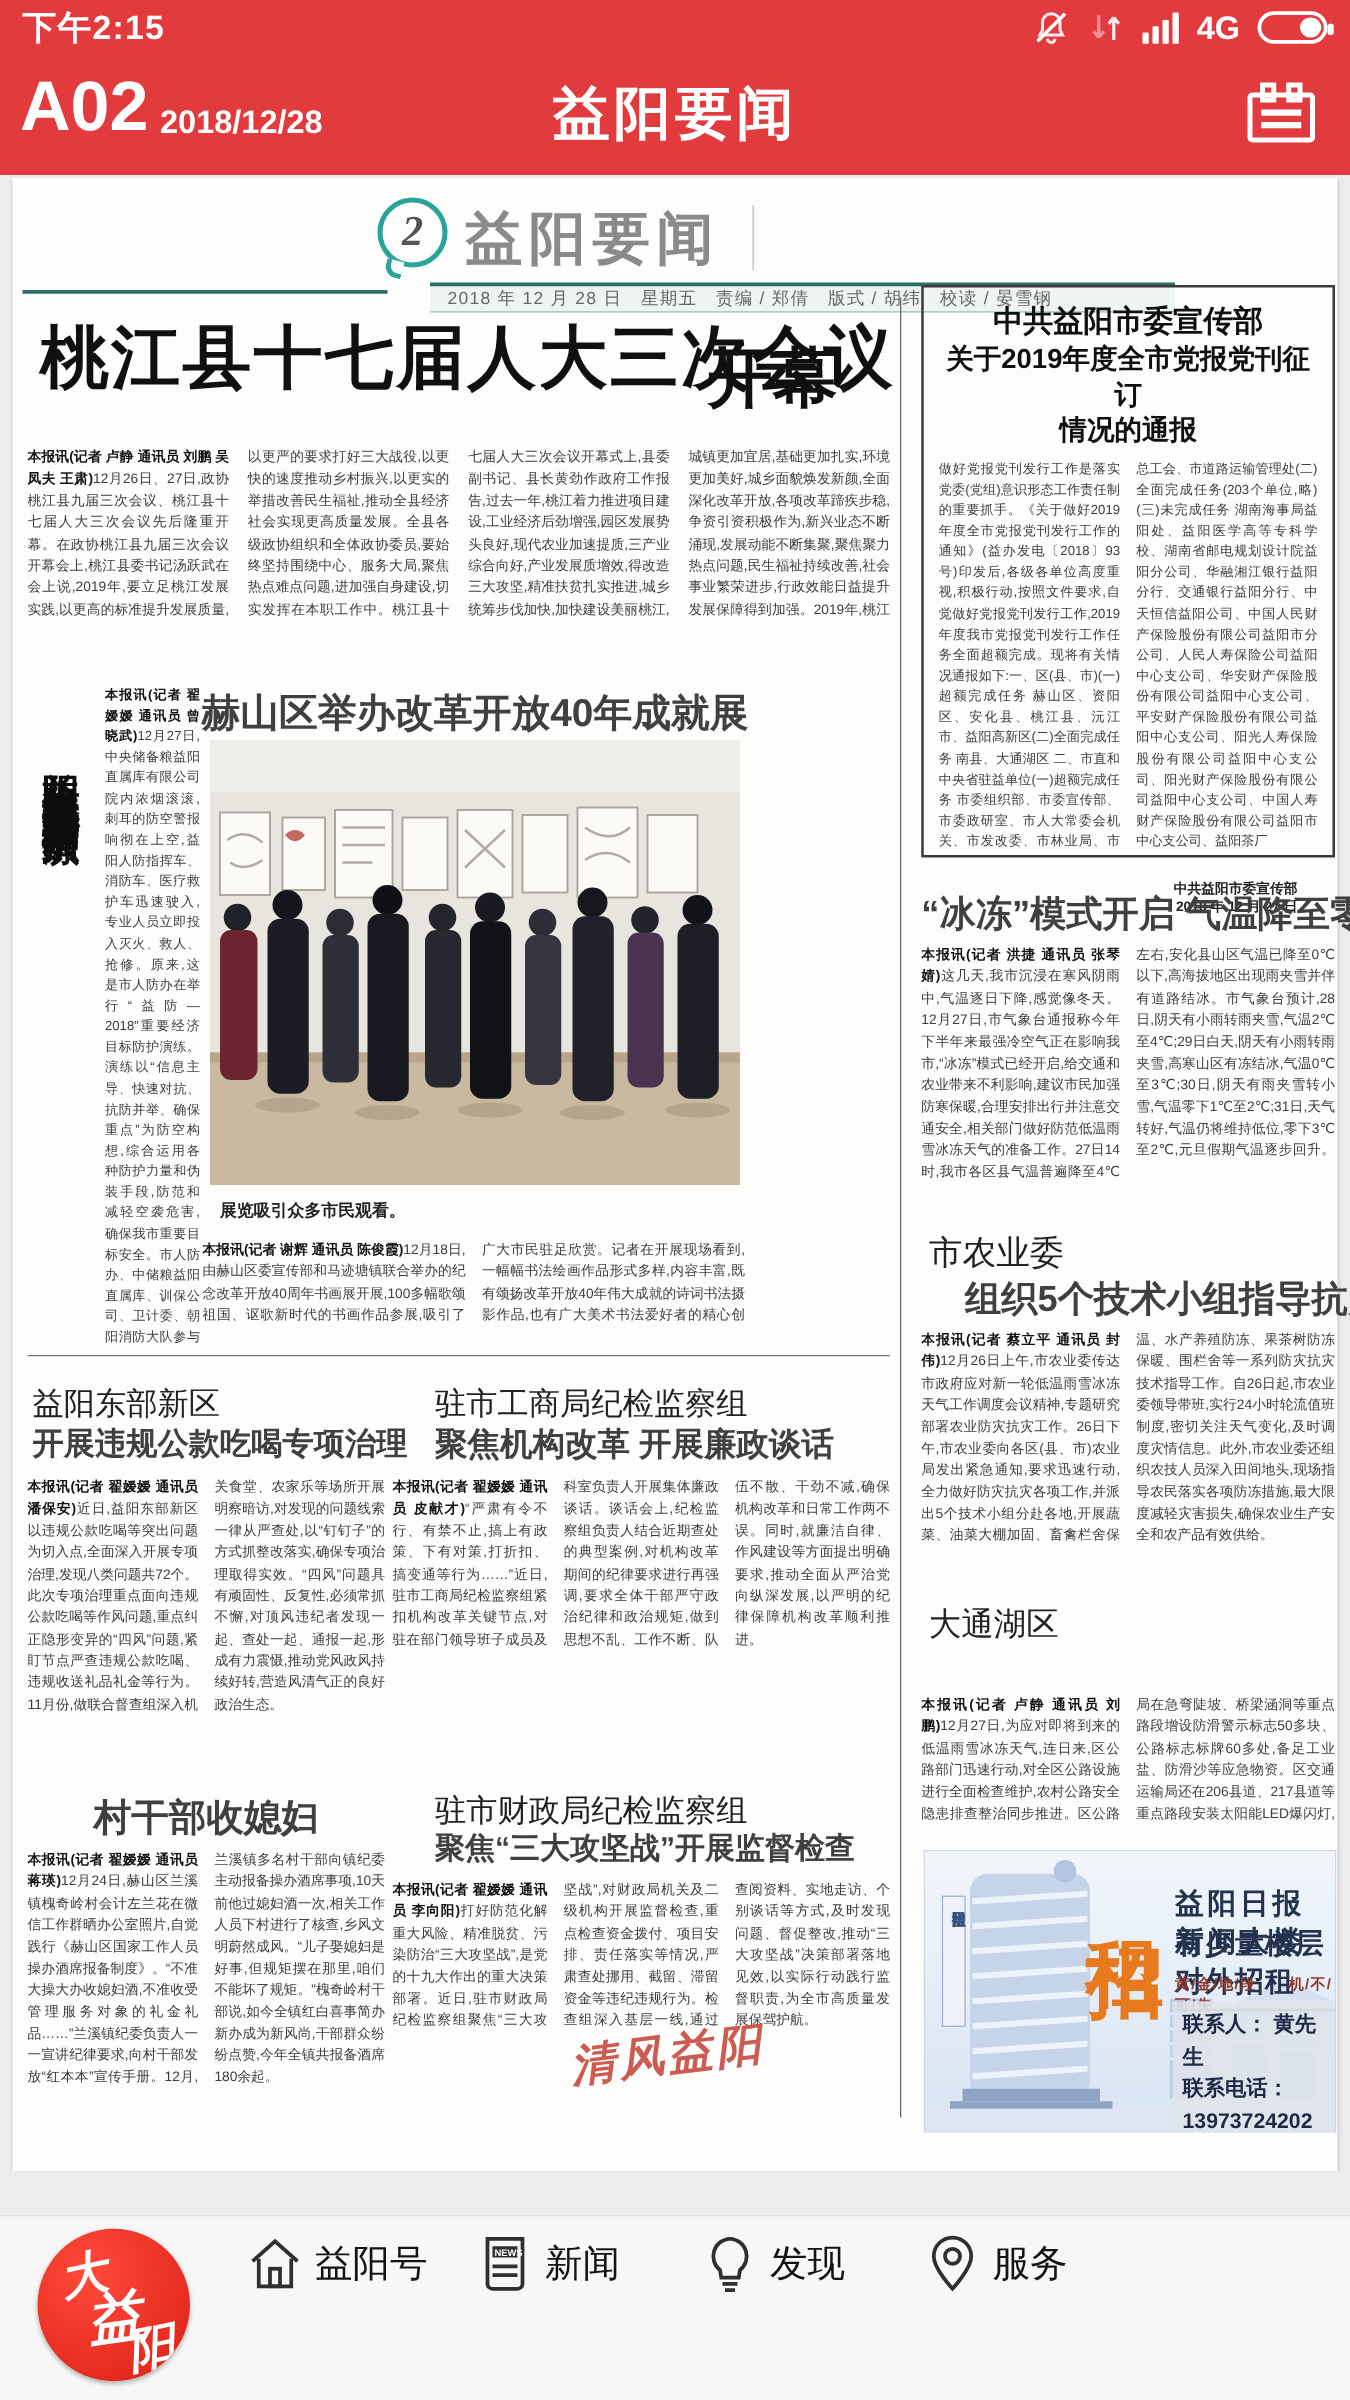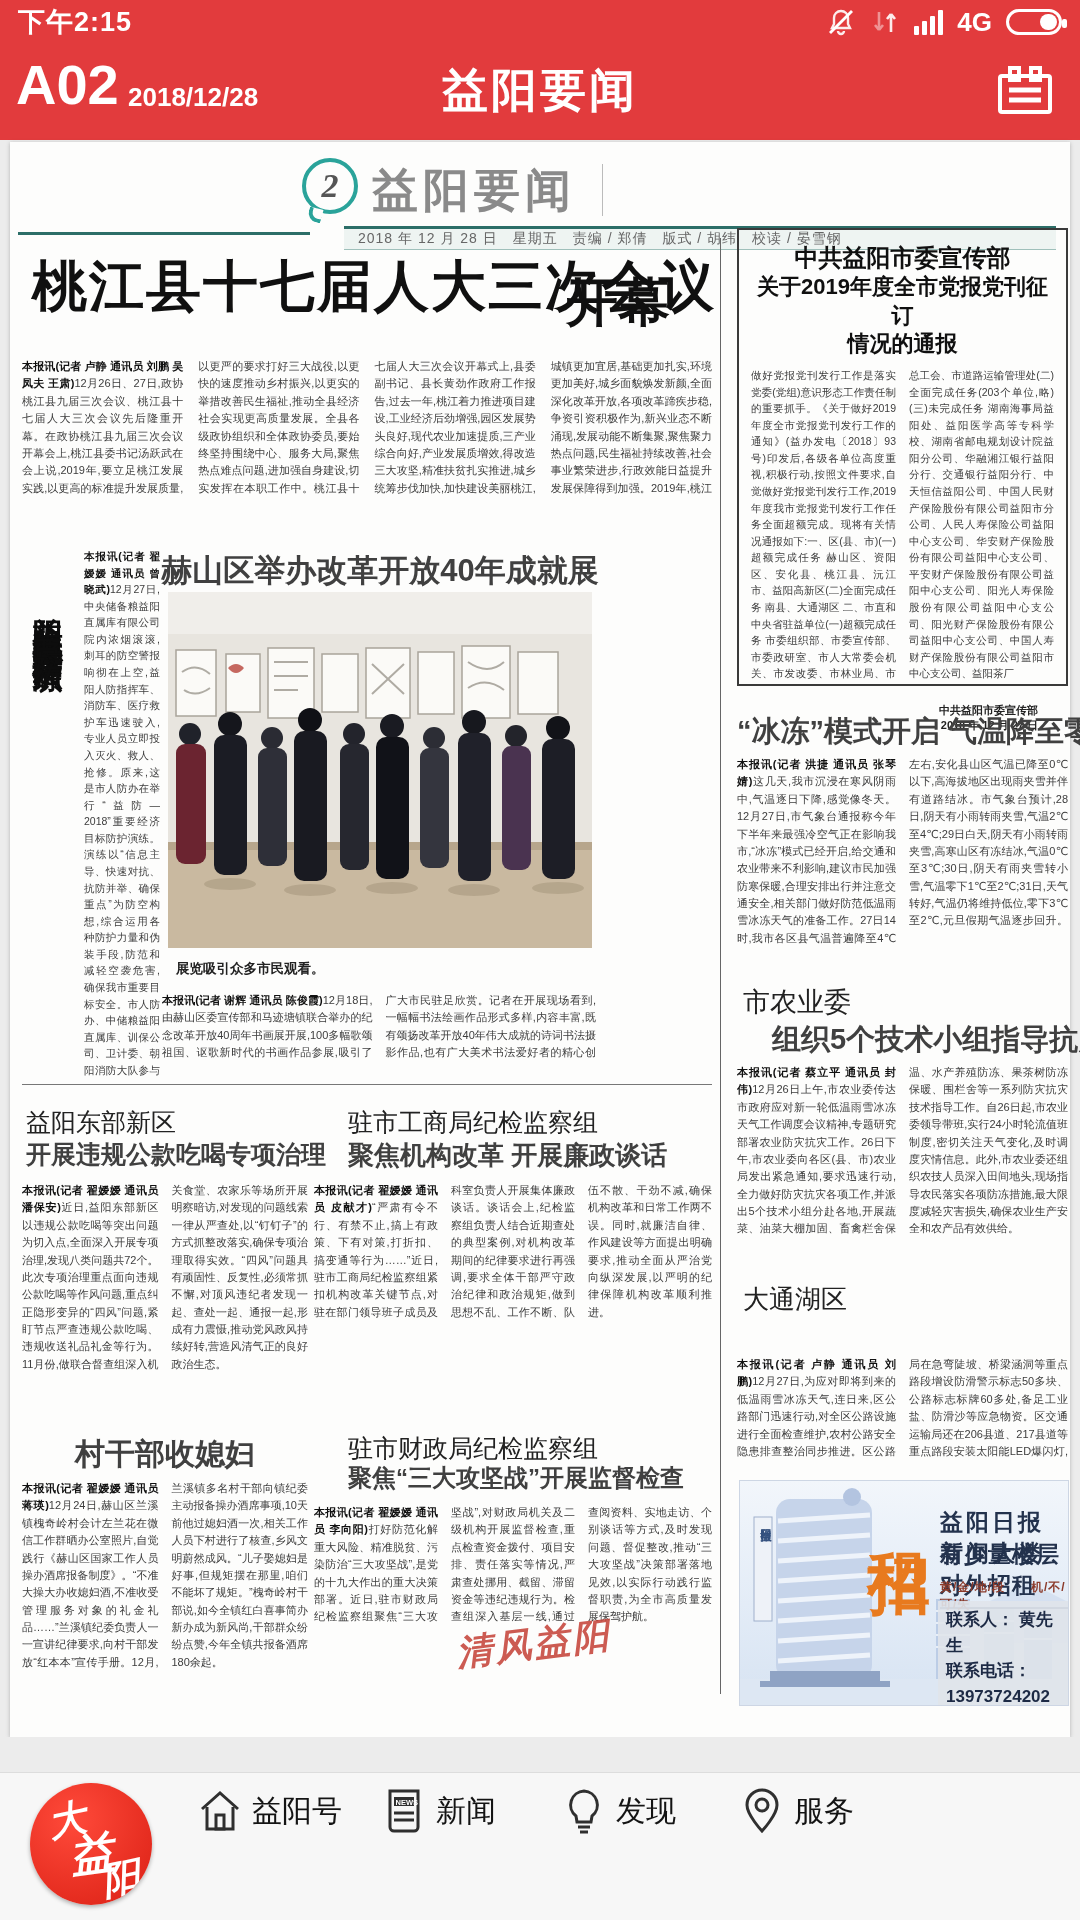--- a/index.html
+++ b/index.html
@@ -121,21 +121,21 @@
 
   <div class="page">
 
     <div class="abs" style="left:292px;top:16px;">
       <div class="bubble">2</div>
       <div class="bubble-tail"></div>
     </div>
     <div class="abs mast-title" style="left:362px;top:18px;">益阳要闻</div>
     <div class="abs mast-sep" style="left:592px;top:22px;"></div>
     <div class="abs rule-teal" style="left:8px;top:90px;width:292px;"></div>
-    <div class="abs datestrip" style="left:334px;top:84px;width:712px;height:24px;">2018 年 12 月 28 日　星期五　责编 / 郑倩　版式 / 胡纬　校读 / 晏雪钢</div>
+    <div class="abs datestrip" style="left:334px;top:84px;width:596px;height:24px;">2018 年 12 月 28 日　星期五　责编 / 郑倩　版式 / 胡纬　校读 / 晏雪钢</div>
 
     <div class="abs t-main" style="left:22px;top:108px;">桃江县十七届人大三次会议</div>
     <div class="abs t-suffix" style="left:556px;top:126px;">开幕</div>
     <div class="abs body c4" style="left:12px;top:216px;width:690px;height:148px;">
       <b>本报讯(记者 卢静 通讯员 刘鹏 吴凤夫 王肃)</b><span>12月26日、27日,政协桃江县九届三次会议、桃江县十七届人大三次会议先后隆重开幕。在政协桃江县九届三次会议开幕会上,桃江县委书记汤跃武在会上说,2019年,要立足桃江发展实践,以更高的标准提升发展质量,以更严的要求打好三大战役,以更快的速度推动乡村振兴,以更实的举措改善民生福祉,推动全县经济社会实现更高质量发展。全县各级政协组织和全体政协委员,要始终坚持围绕中心、服务大局,聚焦热点难点问题,进加强自身建设,切实发挥在本职工作中。桃江县十七届人大三次会议开幕式上,县委副书记、县长黄劲作政府工作报告,过去一年,桃江着力推进项目建设,工业经济后劲增强,园区发展势头良好,现代农业加速提质,三产业综合向好,产业发展质增效,得改造三大攻坚,精准扶贫扎实推进,城乡统筹步伐加快,加快建设美丽桃江,城镇更加宜居,基础更加扎实,环境更加美好,城乡面貌焕发新颜,全面深化改革开放,各项改革蹄疾步稳,争资引资积极作为,新兴业态不断涌现,发展动能不断集聚,聚焦聚力热点问题,民生福祉持续改善,社会事业繁荣进步,行政效能日益提升发展保障得到加强。2019年,桃江县将重点抓好:坚持做强实体,以更高标准提升发展质量;坚持全面改革,打好三大战役;坚持项目带动,以更大力度扩大有效投入;坚持统筹协调,以更好成效推进乡村振兴;坚持创新引领,以更强决心深化改革开放;坚持共享发展,以更实举措改善人民生活。</span>
     </div>
 
     <div class="abs vrule" style="left:710px;top:96px;height:1456px;"></div>
 
     <div class="abs vtitle" style="left:22px;top:452px;height:530px;">益阳人防组织重要经济目标防护演练</div>

